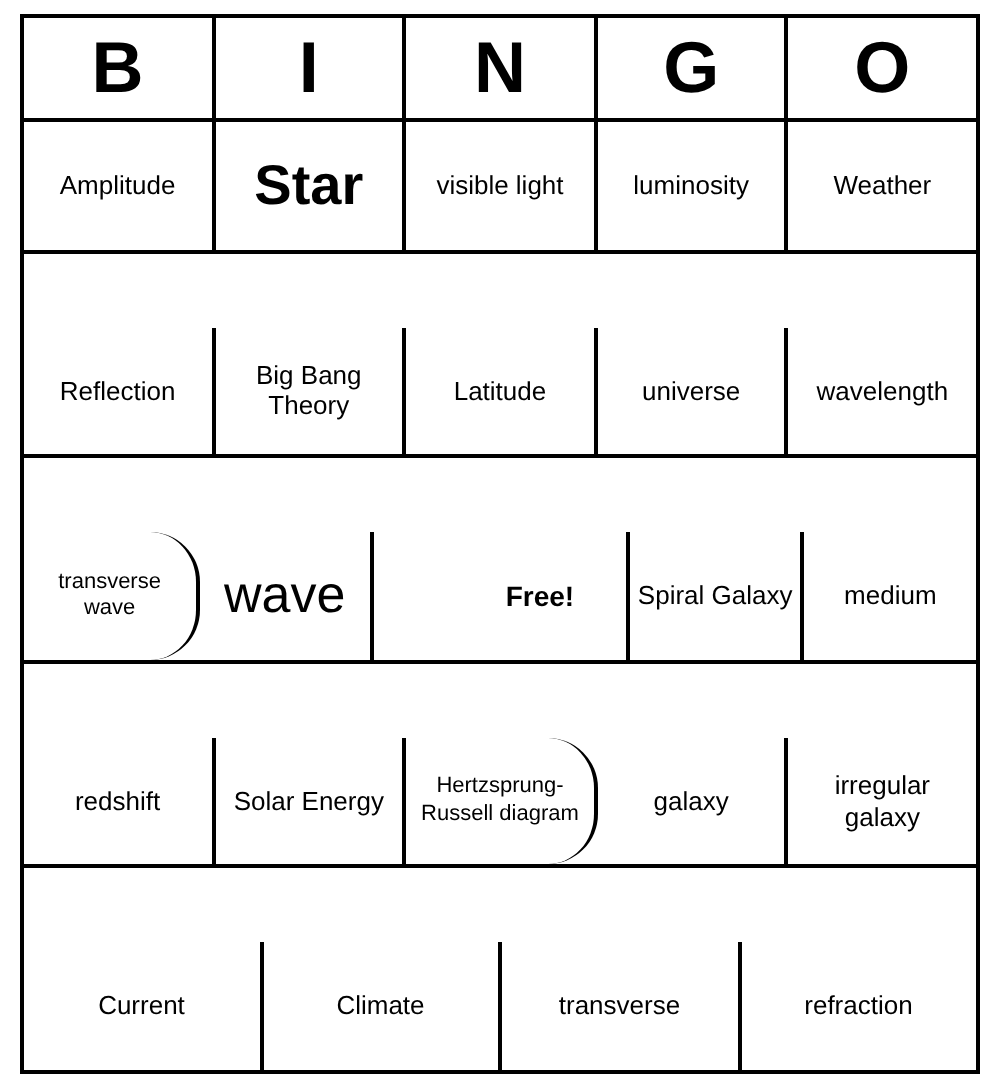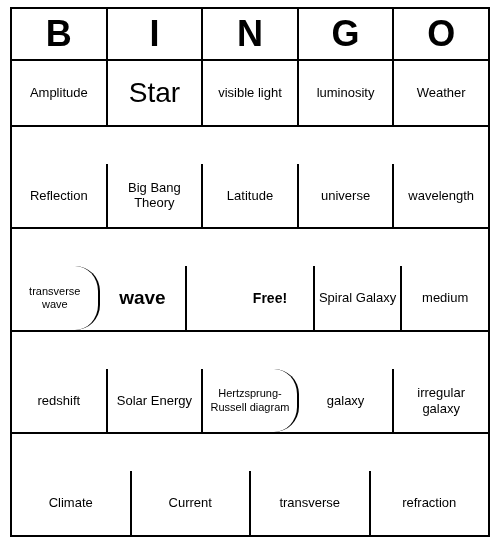--- a/index.html
+++ b/index.html
@@ -72,26 +72,26 @@
       font-size: 13px;
       line-height: 1.2;
     }
 
     .bingo-cell:last-child {
       border-right: none;
     }
 
     .bingo-cell.large-text {
       font-size: 28px;
-      font-weight: normal;
+      font-weight: bold;
     }
 
     .bingo-cell.medium-text {
-      font-size: 19px;
-      font-weight: bold;
+      font-size: 26px;
+      font-weight: normal;
     }
 
     .bingo-cell.free {
       font-size: 14px;
       font-weight: bold;
       padding-left: 44px;
     }
 
     .bingo-cell.small-text {
       font-size: 11px;
@@ -137,19 +137,19 @@
 
     <div class="bingo-row">
       <div class="bingo-cell">redshift</div>
       <div class="bingo-cell">Solar Energy</div>
       <div class="bingo-cell small-text">Hertzsprung-Russell diagram</div>
       <div class="bingo-cell">galaxy</div>
       <div class="bingo-cell">irregular galaxy</div>
     </div>
 
     <div class="bingo-row">
+      <div class="bingo-cell">Current</div>
       <div class="bingo-cell">Climate</div>
-      <div class="bingo-cell">Current</div>
       <div class="bingo-cell">transverse</div>
       <div class="bingo-cell">refraction</div>
     </div>
   </div>
 </div>
 
 </body></html>

